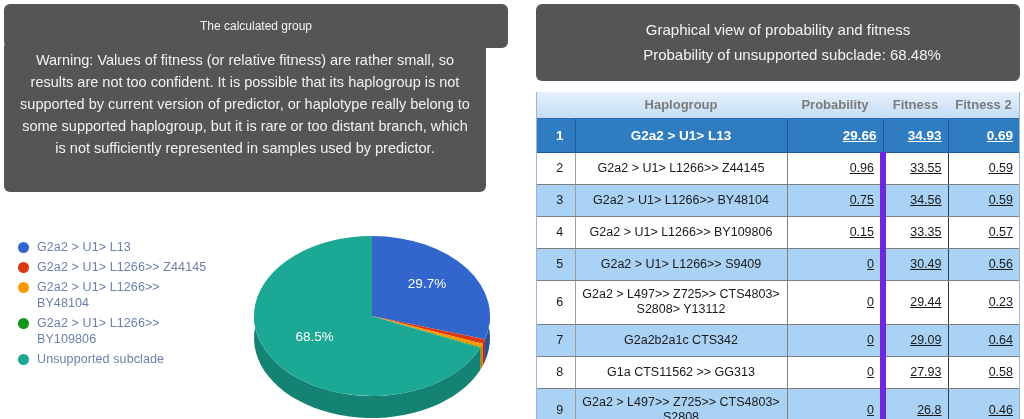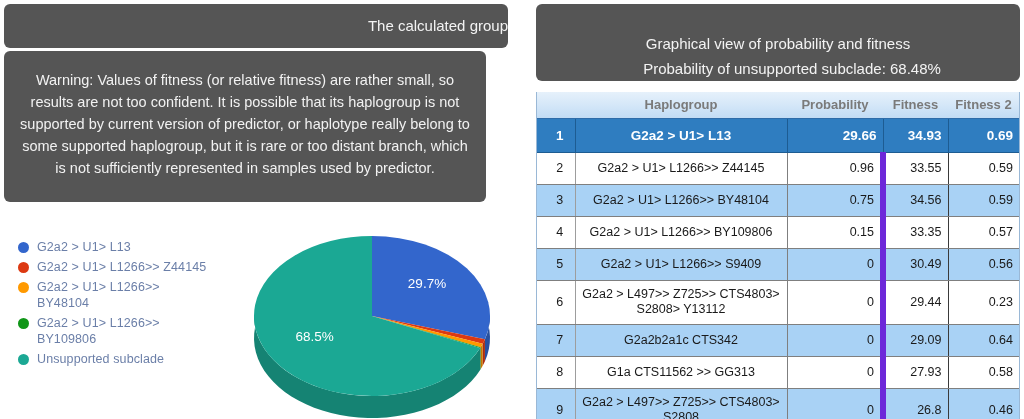--- a/index.html
+++ b/index.html
@@ -15,32 +15,32 @@
   
   .panel {
     position: absolute;
     background: #555555;
     border-radius: 6px;
     color: #f3f3f3;
     text-align: center;
   }
   #calc-group-panel {
     left: 4px; top: 4px; width: 504px; height: 44px;
-    line-height: 44px; font-size: 15px; text-align: right;
+    line-height: 44px; font-size: 12px;
   }
   #warning-panel {
-    left: 4px; top: 51px; width: 482px; height: 151px;
-    padding: 18px 16px 0 16px;
+    left: 4px; top: 41px; width: 482px; height: 151px;
+    padding: 8px 16px 0 16px;
   }
   #warning-text {
     font-size: 14.5px; line-height: 22px; color: #f2f2f2;
   }
   #graph-panel {
     left: 536px; top: 4px; width: 484px; height: 77px;
-    padding-top: 28px;
+    padding-top: 14px;
   }
   #graph-title { font-size: 15px; line-height: 24px; }
   #graph-subtitle { font-size: 15px; line-height: 26px; margin-left: 28px; }
 
   
   #chart-area { position: absolute; left: 0; top: 210px; width: 512px; height: 209px; }
 
   #legend { position: absolute; left: 18px; top: 29px; width: 190px; }
   .legend-item {
     display: flex; align-items: flex-start;
@@ -96,21 +96,21 @@
     border-bottom: 1px solid #7f7f7f;
     padding: 3px 6px;
     height: 32px;
   }
   td.t-pad { padding: 0; border-right: 0; background: inherit; }
   td.t-num {
     text-align: center; border-right: 1px solid #9d9d9d;
     padding: 0 2px;
   }
   td.t-hap { text-align: center; line-height: 15px; border-right: 1px solid #7f7f7f; }
-  td.t-prob, td.t-fit, td.t-fit2 { text-align: right; }
+  td.t-prob, td.t-fit, td.t-fit2 { text-align: right; text-decoration: underline; }
   td.t-prob { border-right: 6px solid #6d28d9; }
   td.t-fit  { border-right: 1px solid #3a3a3a; }
 
   tr.row-odd  td { background: #ffffff; }
   tr.row-even td { background: #a9d2f5; }
   tr.row-sel  td {
     background: #2f7dc0; color: #ffffff;
     font-weight: bold; font-size: 13.5px;
     height: 34px;
     border-bottom: 1px solid #1d5c92;

